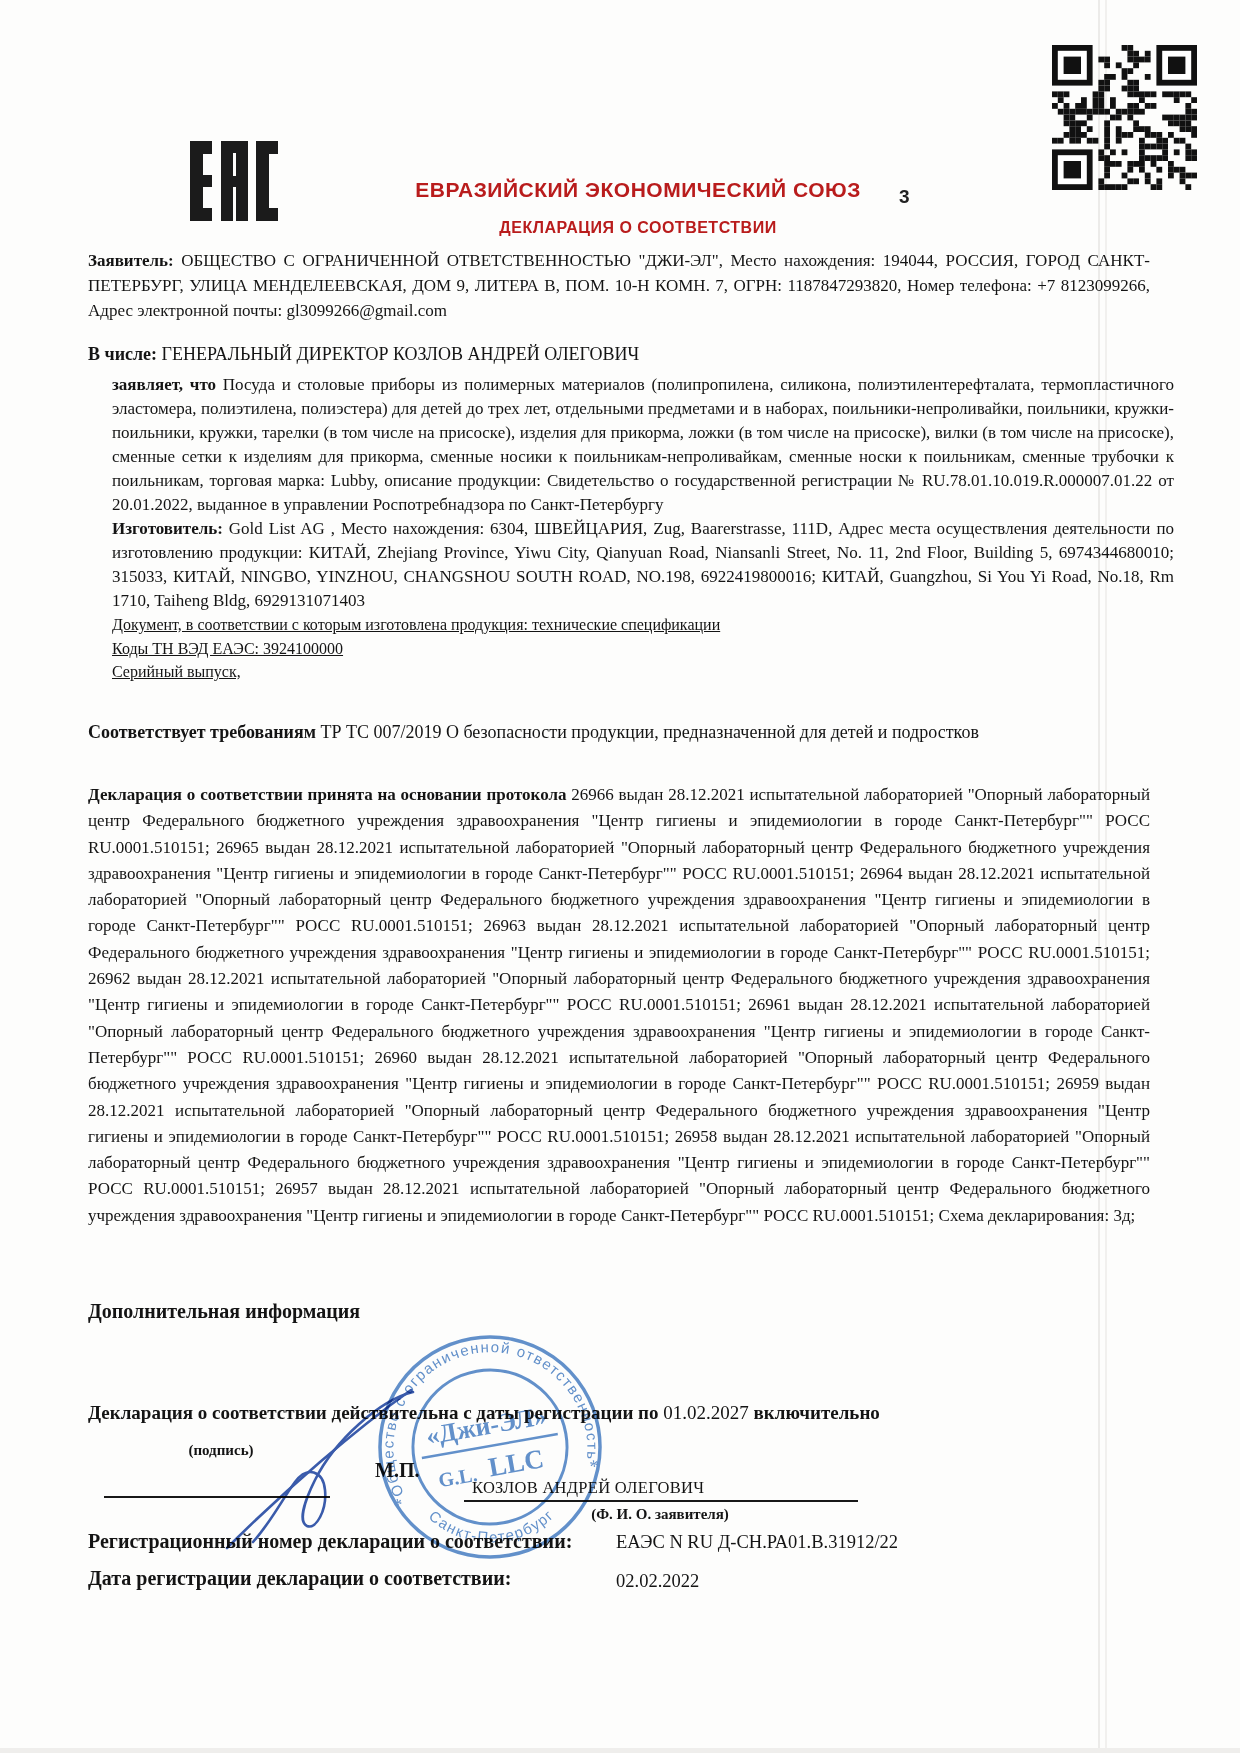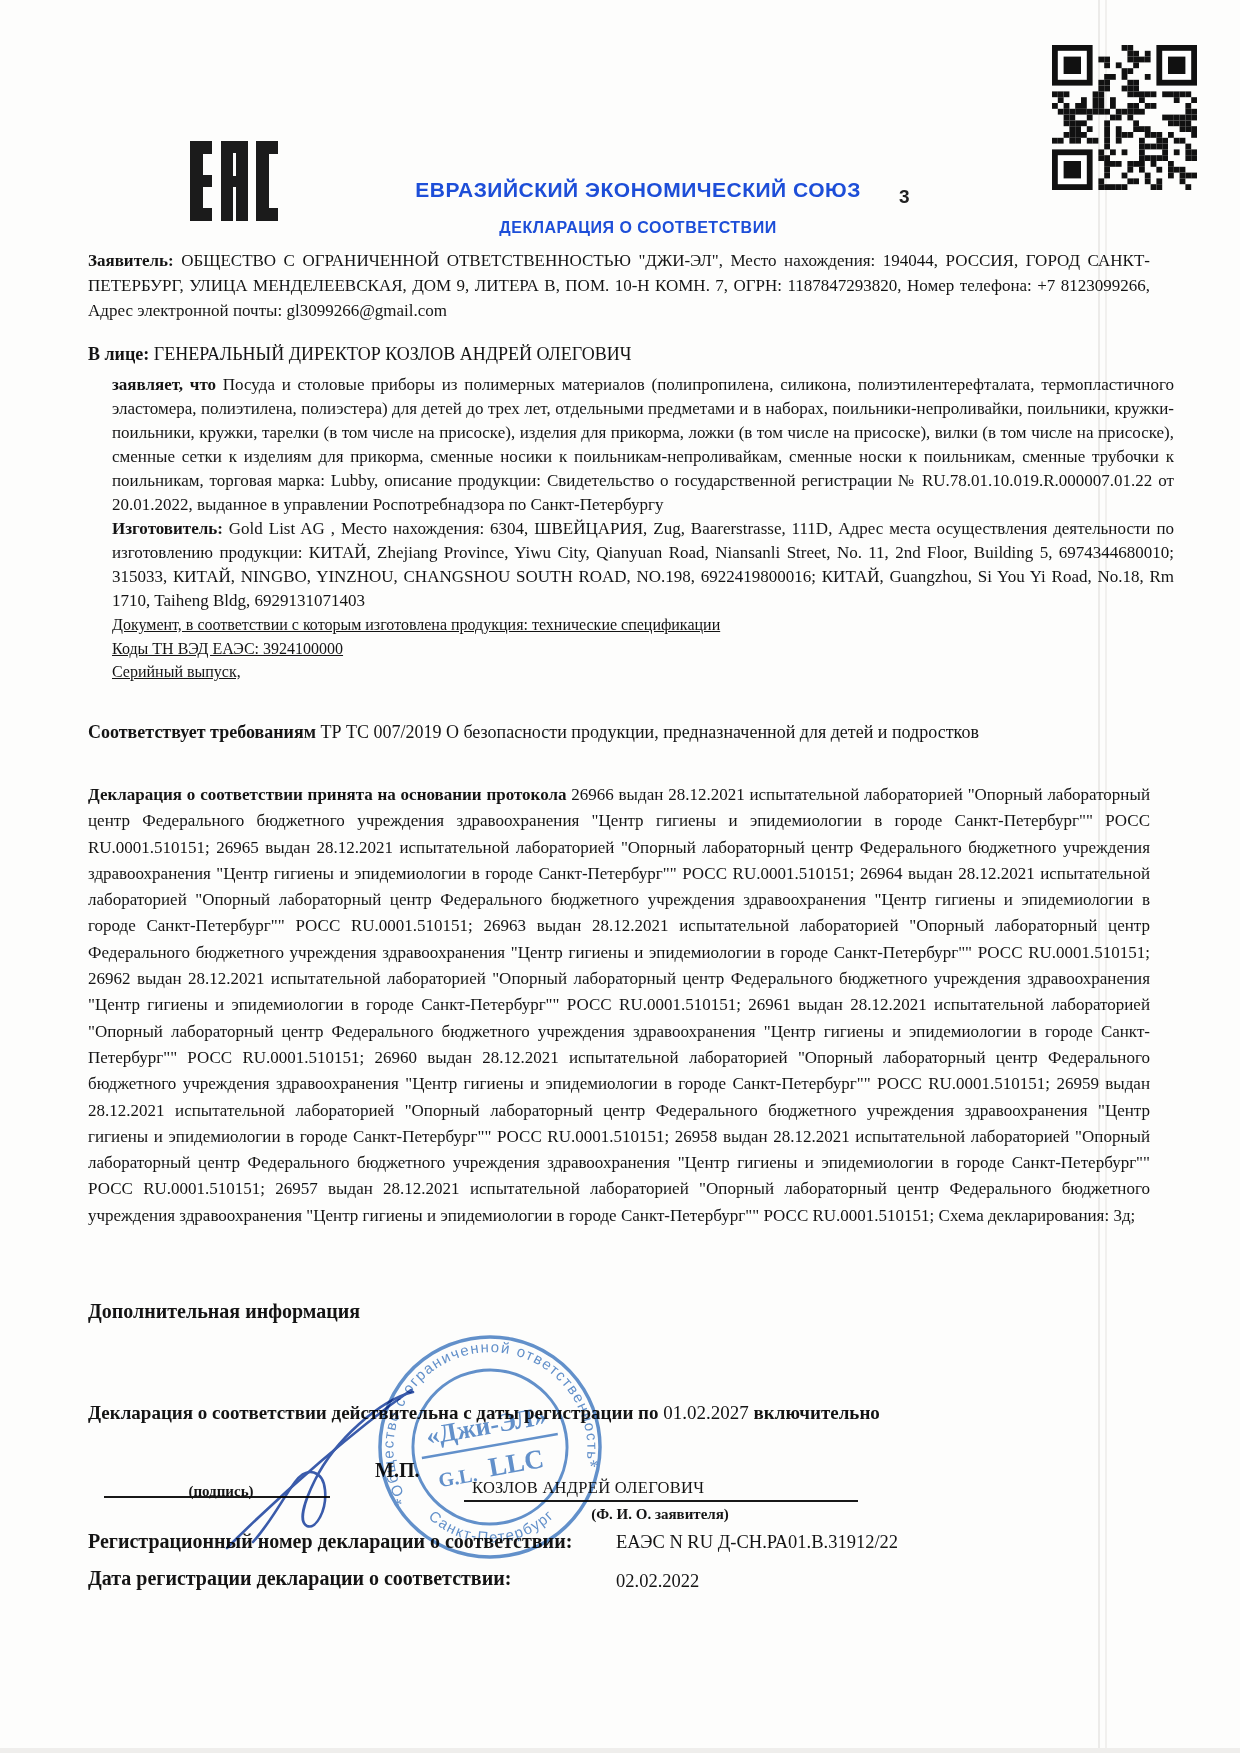--- a/index.html
+++ b/index.html
@@ -7,21 +7,21 @@
     position:relative;width:1240px;height:1753px;margin:0 auto;
     background:#fdfdfc;overflow:hidden;
     font-family:"Liberation Serif","DejaVu Serif",serif;color:#141414;
   }
   .abs{position:absolute;}
   
   .scanline-v{position:absolute;top:0;width:2px;height:1753px;background:#ecebe9;}
   .scan-edge-bottom{position:absolute;left:0;bottom:0;width:1240px;height:5px;background:#efeeec;}
   .stray{position:absolute;font-family:"Liberation Sans",sans-serif;font-weight:bold;font-size:19px;color:#222;}
   
-  .titles{left:88px;top:178px;width:1100px;text-align:center;font-family:"Liberation Sans","DejaVu Sans",sans-serif;font-weight:bold;color:#1d4ed8;}
+  .titles{left:88px;top:178px;width:1100px;text-align:center;font-family:"Liberation Sans","DejaVu Sans",sans-serif;font-weight:bold;color:#b91c1c;}
   .title1{font-size:21px;letter-spacing:.5px;}
   .title2{font-size:16px;letter-spacing:.5px;margin-top:17px;}
   
   .sec{left:88px;width:1062px;}
   .body-p{margin:0;font-size:17px;line-height:25px;text-align:justify;}
   .tight{line-height:24px;}
   b,.bold{font-weight:bold;}
   .sec-applicant{top:248px;}
   .sec-vlice{top:342px;font-size:18px;}
   .sec-declares{top:373px;margin-left:24px;}
@@ -285,21 +285,21 @@
   <div class="abs titles">
     <div class="title1">ЕВРАЗИЙСКИЙ ЭКОНОМИЧЕСКИЙ СОЮЗ</div>
     <div class="title2">ДЕКЛАРАЦИЯ О СООТВЕТСТВИИ</div>
   </div>
 
   <div class="abs sec sec-applicant">
     <p class="body-p"><b>Заявитель:</b><span> ОБЩЕСТВО С ОГРАНИЧЕННОЙ ОТВЕТСТВЕННОСТЬЮ "ДЖИ-ЭЛ", Место нахождения: 194044, РОССИЯ, ГОРОД САНКТ-ПЕТЕРБУРГ, УЛИЦА МЕНДЕЛЕЕВСКАЯ, ДОМ 9, ЛИТЕРА В, ПОМ. 10-Н КОМН. 7, ОГРН: 1187847293820, Номер телефона: +7 8123099266, Адрес электронной почты: gl3099266@gmail.com</span></p>
   </div>
 
   <div class="abs sec sec-vlice">
-    <p class="body-p" style="font-size:18px;"><b>В лице:</b><span> ГЕНЕРАЛЬНЫЙ ДИРЕКТОР КОЗЛОВ АНДРЕЙ ОЛЕГОВИЧ</span></p>
+    <p class="body-p" style="font-size:18px;"><b>В числе:</b><span> ГЕНЕРАЛЬНЫЙ ДИРЕКТОР КОЗЛОВ АНДРЕЙ ОЛЕГОВИЧ</span></p>
   </div>
 
   <div class="abs sec sec-declares">
     <p class="body-p tight"><b>заявляет, что</b><span> Посуда и столовые приборы из полимерных материалов (полипропилена,  силикона, полиэтилентерефталата, термопластичного эластомера, полиэтилена, полиэстера) для детей до трех лет, отдельными предметами и в наборах, поильники-непроливайки, поильники, кружки-поильники, кружки, тарелки (в том числе на присоске), изделия для прикорма, ложки (в том числе на присоске), вилки (в том числе на присоске), сменные сетки к изделиям для прикорма, сменные носики к поильникам-непроливайкам, сменные носки к поильникам, сменные трубочки к поильникам, торговая марка: Lubby, описание продукции: Свидетельство о государственной регистрации № RU.78.01.10.019.R.000007.01.22 от 20.01.2022, выданное в управлении Роспотребнадзора по Санкт-Петербургу</span></p>
     <p class="body-p tight"><b>Изготовитель:</b><span> Gold List AG , Место нахождения: 6304, ШВЕЙЦАРИЯ, Zug, Baarerstrasse, 111D, Адрес места осуществления деятельности по изготовлению продукции: КИТАЙ, Zhejiang Province, Yiwu City, Qianyuan Road, Niansanli Street, No. 11, 2nd Floor, Building 5, 6974344680010; 315033, КИТАЙ, NINGBO, YINZHOU, CHANGSHOU SOUTH ROAD, NO.198, 6922419800016; КИТАЙ, Guangzhou, Si You Yi Road, No.18, Rm 1710, Taiheng Bldg, 6929131071403</span></p>
     <div class="plainline">Документ, в соответствии с которым изготовлена продукция: технические спецификации</div>
     <div class="plainline">Коды ТН ВЭД ЕАЭС: 3924100000</div>
     <div class="plainline">Серийный выпуск,</div>
   </div>
 
@@ -311,21 +311,21 @@
     <p class="body-p"><b>Декларация о соответствии принята на основании протокола</b><span> 26966 выдан 28.12.2021  испытательной лабораторией "Опорный лабораторный центр Федерального бюджетного учреждения здравоохранения "Центр гигиены и эпидемиологии в городе Санкт-Петербург"" РОСС RU.0001.510151; 26965 выдан 28.12.2021  испытательной лабораторией "Опорный лабораторный центр Федерального бюджетного учреждения здравоохранения "Центр гигиены и эпидемиологии в городе Санкт-Петербург"" РОСС RU.0001.510151; 26964 выдан 28.12.2021  испытательной лабораторией "Опорный лабораторный центр Федерального бюджетного учреждения здравоохранения "Центр гигиены и эпидемиологии в городе Санкт-Петербург"" РОСС RU.0001.510151; 26963 выдан 28.12.2021  испытательной лабораторией "Опорный лабораторный центр Федерального бюджетного учреждения здравоохранения "Центр гигиены и эпидемиологии в городе Санкт-Петербург"" РОСС RU.0001.510151; 26962 выдан 28.12.2021  испытательной лабораторией "Опорный лабораторный центр Федерального бюджетного учреждения здравоохранения "Центр гигиены и эпидемиологии в городе Санкт-Петербург"" РОСС RU.0001.510151; 26961 выдан 28.12.2021  испытательной лабораторией "Опорный лабораторный центр Федерального бюджетного учреждения здравоохранения "Центр гигиены и эпидемиологии в городе Санкт-Петербург"" РОСС RU.0001.510151; 26960 выдан 28.12.2021  испытательной лабораторией "Опорный лабораторный центр Федерального бюджетного учреждения здравоохранения "Центр гигиены и эпидемиологии в городе Санкт-Петербург"" РОСС RU.0001.510151; 26959 выдан 28.12.2021  испытательной лабораторией "Опорный лабораторный центр Федерального бюджетного учреждения здравоохранения "Центр гигиены и эпидемиологии в городе Санкт-Петербург"" РОСС RU.0001.510151; 26958 выдан 28.12.2021  испытательной лабораторией "Опорный лабораторный центр Федерального бюджетного учреждения здравоохранения "Центр гигиены и эпидемиологии в городе Санкт-Петербург"" РОСС RU.0001.510151; 26957 выдан 28.12.2021  испытательной лабораторией "Опорный лабораторный центр Федерального бюджетного учреждения здравоохранения "Центр гигиены и эпидемиологии в городе Санкт-Петербург"" РОСС RU.0001.510151; Схема декларирования: 3д;</span></p>
   </div>
 
   <div class="abs sec sec-addinfo">Дополнительная информация</div>
 
   <div class="abs sec sec-validity">
     <b>Декларация о соответствии действительна с даты регистрации по</b><span> 01.02.2027 </span><b>включительно</b>
   </div>
 
   <div class="sig-line" style="left:104px;top:1496px;width:226px;"></div>
-  <div class="cap" style="left:146px;top:1483px;width:150px;text-align:center;">(подпись)</div>
+  <div class="cap" style="left:146px;top:1442px;width:150px;text-align:center;">(подпись)</div>
   <div class="mp">М.П.</div>
   <div class="fio">КОЗЛОВ АНДРЕЙ ОЛЕГОВИЧ</div>
   <div class="sig-line" style="left:464px;top:1500px;width:394px;"></div>
   <div class="cap" style="left:560px;top:1506px;width:200px;">(Ф. И. О. заявителя)</div>
 
   <div class="reg-label" style="top:1530px;">Регистрационный номер декларации о соответствии:</div>
   <div class="reg-value" style="top:1532px;">ЕАЭС N RU Д-CH.РА01.В.31912/22</div>
   <div class="reg-label" style="top:1567px;">Дата регистрации декларации о соответствии:</div>
   <div class="reg-value" style="top:1571px;">02.02.2022</div>
 

